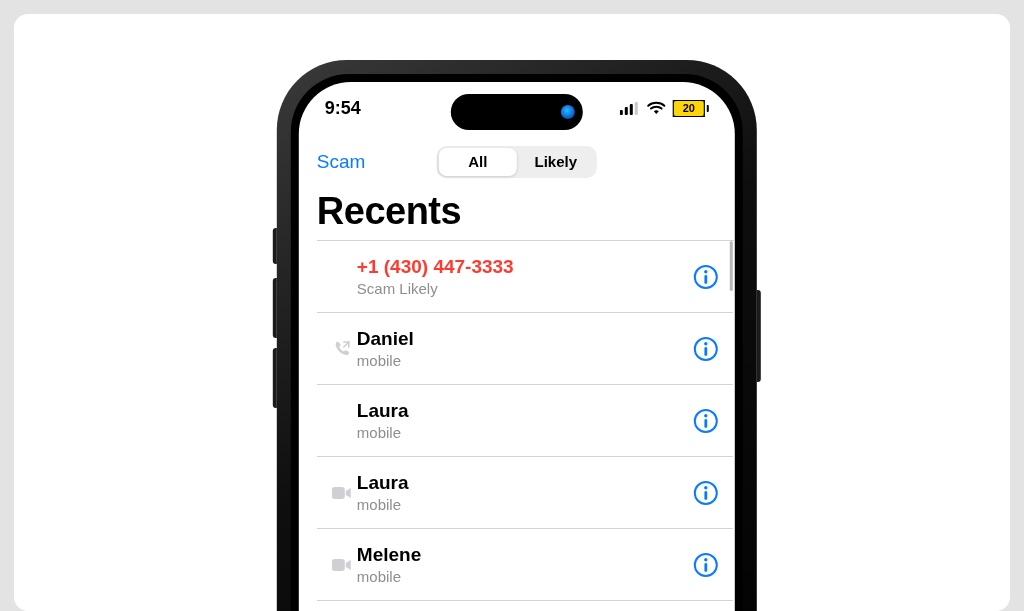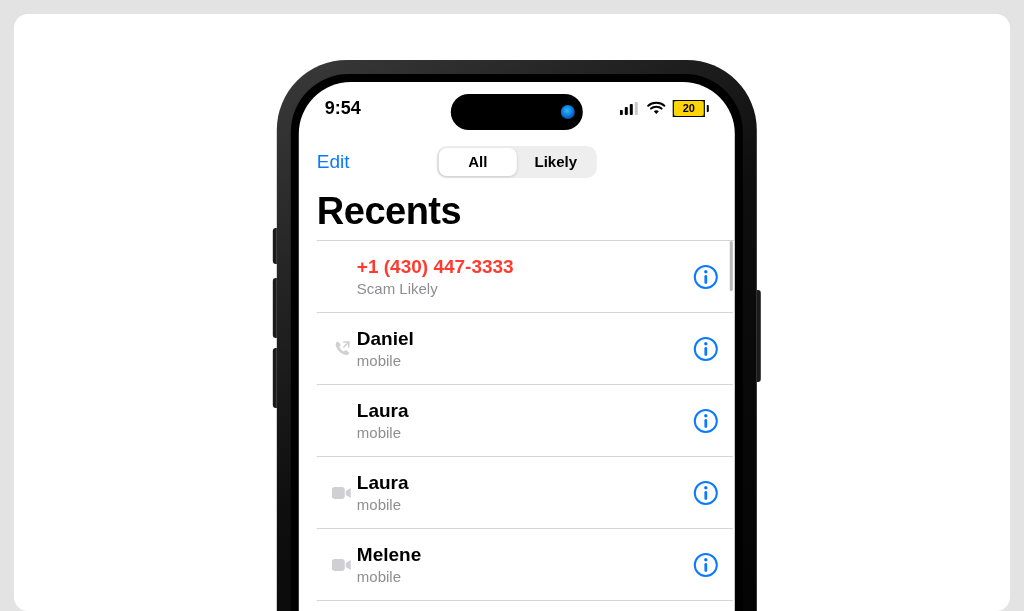--- a/index.html
+++ b/index.html
@@ -148,21 +148,21 @@
             <span class="batt-tip"></span>
           </span>
         </div>
       </div>
 
       <div class="island">
         <span class="dot"></span>
       </div>
 
       <div class="navrow">
-        <span class="edit-btn">Edit</span>
+        <span class="edit-btn">Scam</span>
         <div class="seg">
           <div class="opt active">All</div>
           <div class="opt">Likely</div>
         </div>
       </div>
 
       <div class="big-title">Recents</div>
       <div class="title-hairline"></div>
 
       <div class="list">

